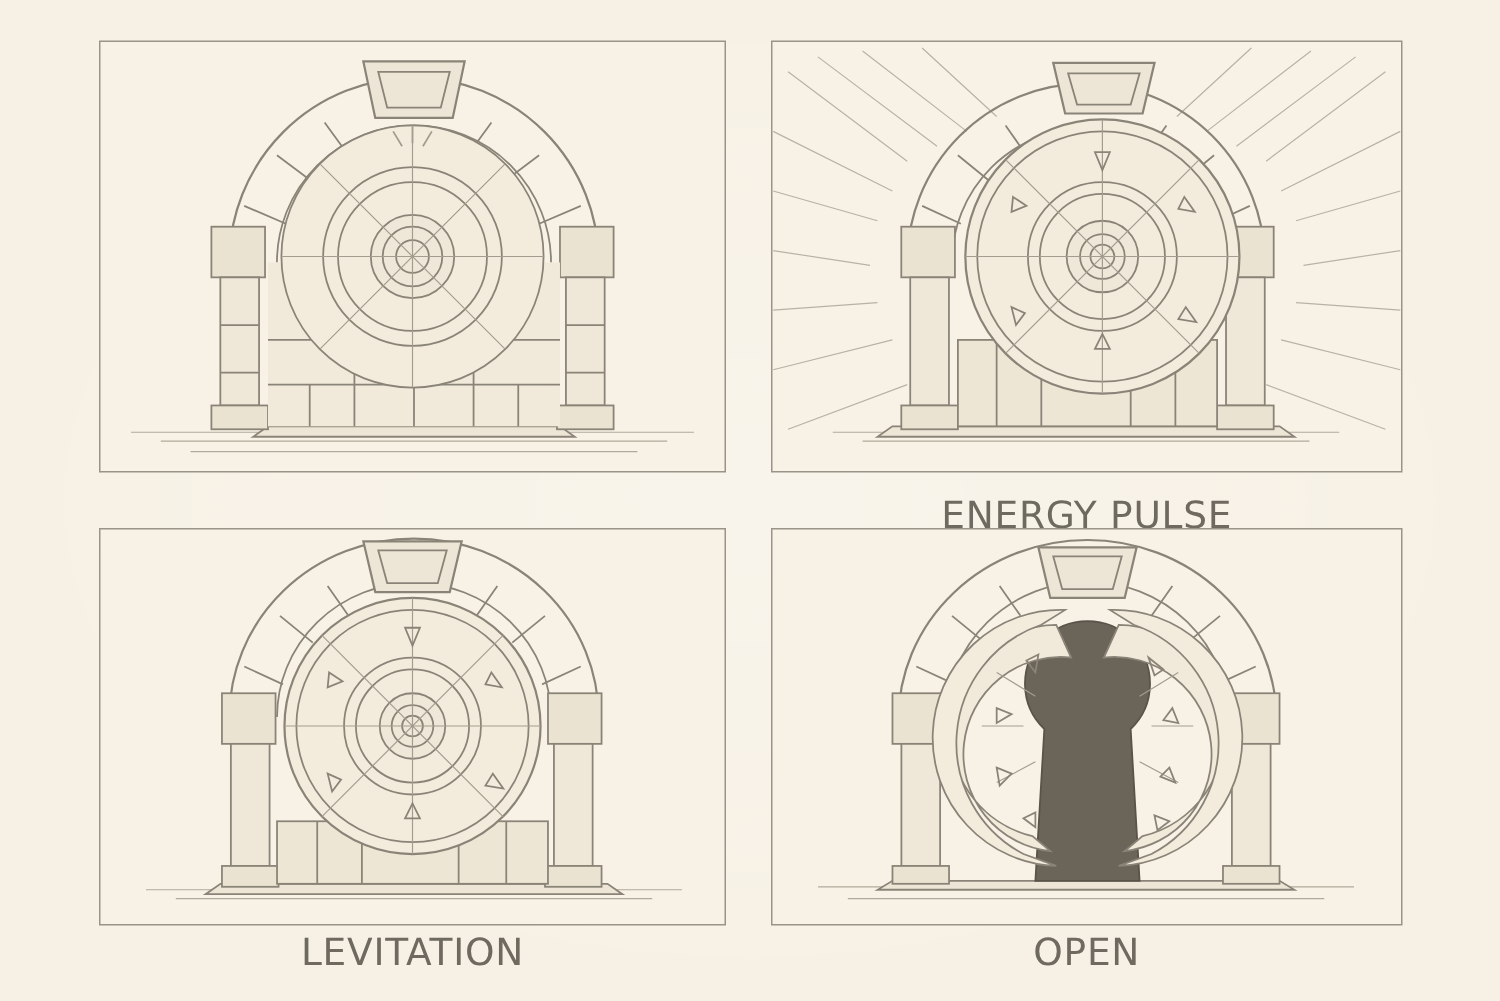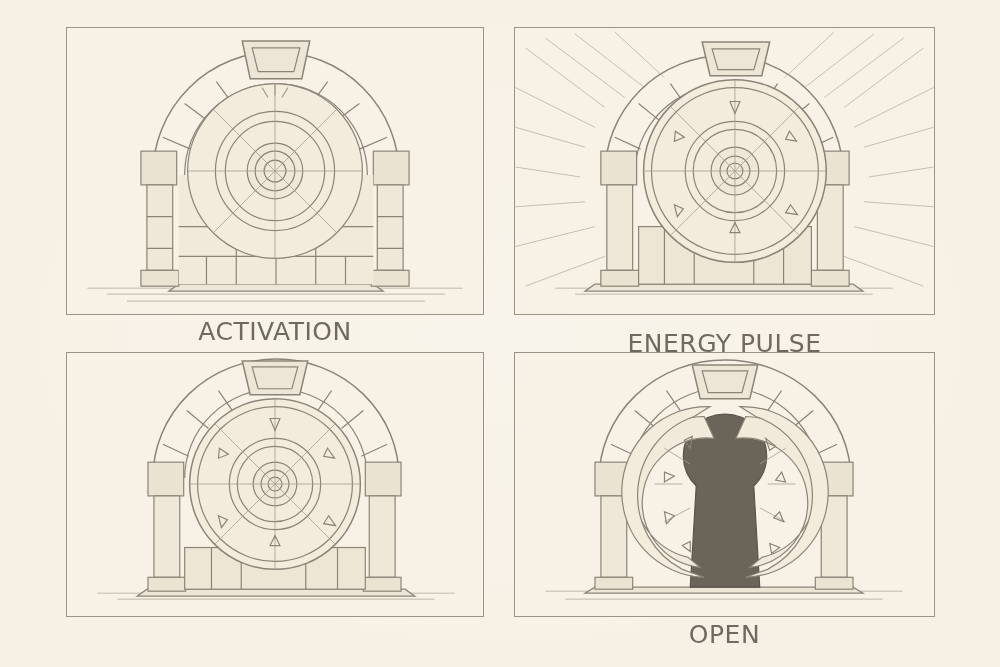--- a/index.html
+++ b/index.html
@@ -86,21 +86,20 @@
         <circle cx="209" cy="144" r="50"></circle>
         <circle cx="209" cy="144" r="28" fill="#efe7d7"></circle>
         <circle cx="209" cy="144" r="20"></circle>
         <circle cx="209" cy="144" r="11"></circle>
         <path d="M209 56 V232 M121 144 H297 M147 82 L271 206 M271 82 L147 206" stroke="#a39d90" stroke-width="0.8"></path>
 
         <path d="M202 70 L196 60 M209 68 V56 M216 70 L222 60" stroke="#a39d90"></path>
       </g>
     </svg>
   </div>
-  <div class="caption" id="c1">ACTIVATION</div>
 
   <div class="panel" id="p2">
     <svg viewBox="0 0 421 288">
 
       <g stroke="#b5af a2" stroke-width="0.8" fill="none">
         <path d="M10 20 L90 80 M30 10 L110 70 M60 6 L130 60 M100 4 L150 50 M0 60 L80 100 M0 100 L70 120 M0 140 L65 150 M0 180 L70 175 M0 220 L80 200 M10 260 L90 230" stroke="#b8b2a4"></path>
         <path d="M411 20 L331 80 M391 10 L311 70 M361 6 L291 60 M321 4 L271 50 M421 60 L341 100 M421 100 L351 120 M421 140 L356 150 M421 180 L351 175 M421 220 L341 200 M411 260 L331 230" stroke="#b8b2a4"></path>
       </g>
       <g fill="none" stroke="#8a8478" stroke-width="1.2">
         <path d="M40 262 H380 M60 268 H360" stroke="#b0aa9c" stroke-width="0.8"></path>
@@ -156,20 +155,21 @@
         <circle cx="209" cy="132" r="46"></circle>
         <circle cx="209" cy="132" r="38"></circle>
         <circle cx="209" cy="132" r="22" fill="#efe7d7"></circle>
         <circle cx="209" cy="132" r="14"></circle>
         <circle cx="209" cy="132" r="7"></circle>
         <path d="M209 46 V218 M123 132 H295 M148 71 L270 193 M270 71 L148 193" stroke="#a39d90" stroke-width="0.8"></path>
         <path d="M204 66 L214 66 L209 78 Z M153 96 L162 102 L152 106 Z M262 96 L269 106 L258 104 Z M152 164 L161 168 L155 176 Z M263 164 L270 174 L258 172 Z M204 194 L214 194 L209 184 Z"></path>
       </g>
     </svg>
   </div>
+  <div class="caption" id="c3">LEVITATION</div>
 
   <div class="panel" id="p4">
     <svg viewBox="0 0 421 265">
       <g fill="none" stroke="#8a8478" stroke-width="1.2">
         <path d="M30 240 H390 M50 248 H370" stroke="#b0aa9c" stroke-width="0.8"></path>
         <path d="M80 236 H340 L350 242 H70 Z" fill="#ede6d6"></path>
         <path d="M84 128 A126 120 0 0 1 338 128" stroke-width="1.5"></path>
         <path d="M116 128 A94 92 0 0 1 306 128"></path>
         <path d="M96 92 L122 104 M120 58 L142 76 M152 38 L166 58 M268 38 L254 58 M300 58 L278 76 M324 92 L298 104"></path>
         <path d="M178 12 H244 L236 46 H186 Z" fill="#ede6d6" stroke-width="1.5"></path>

